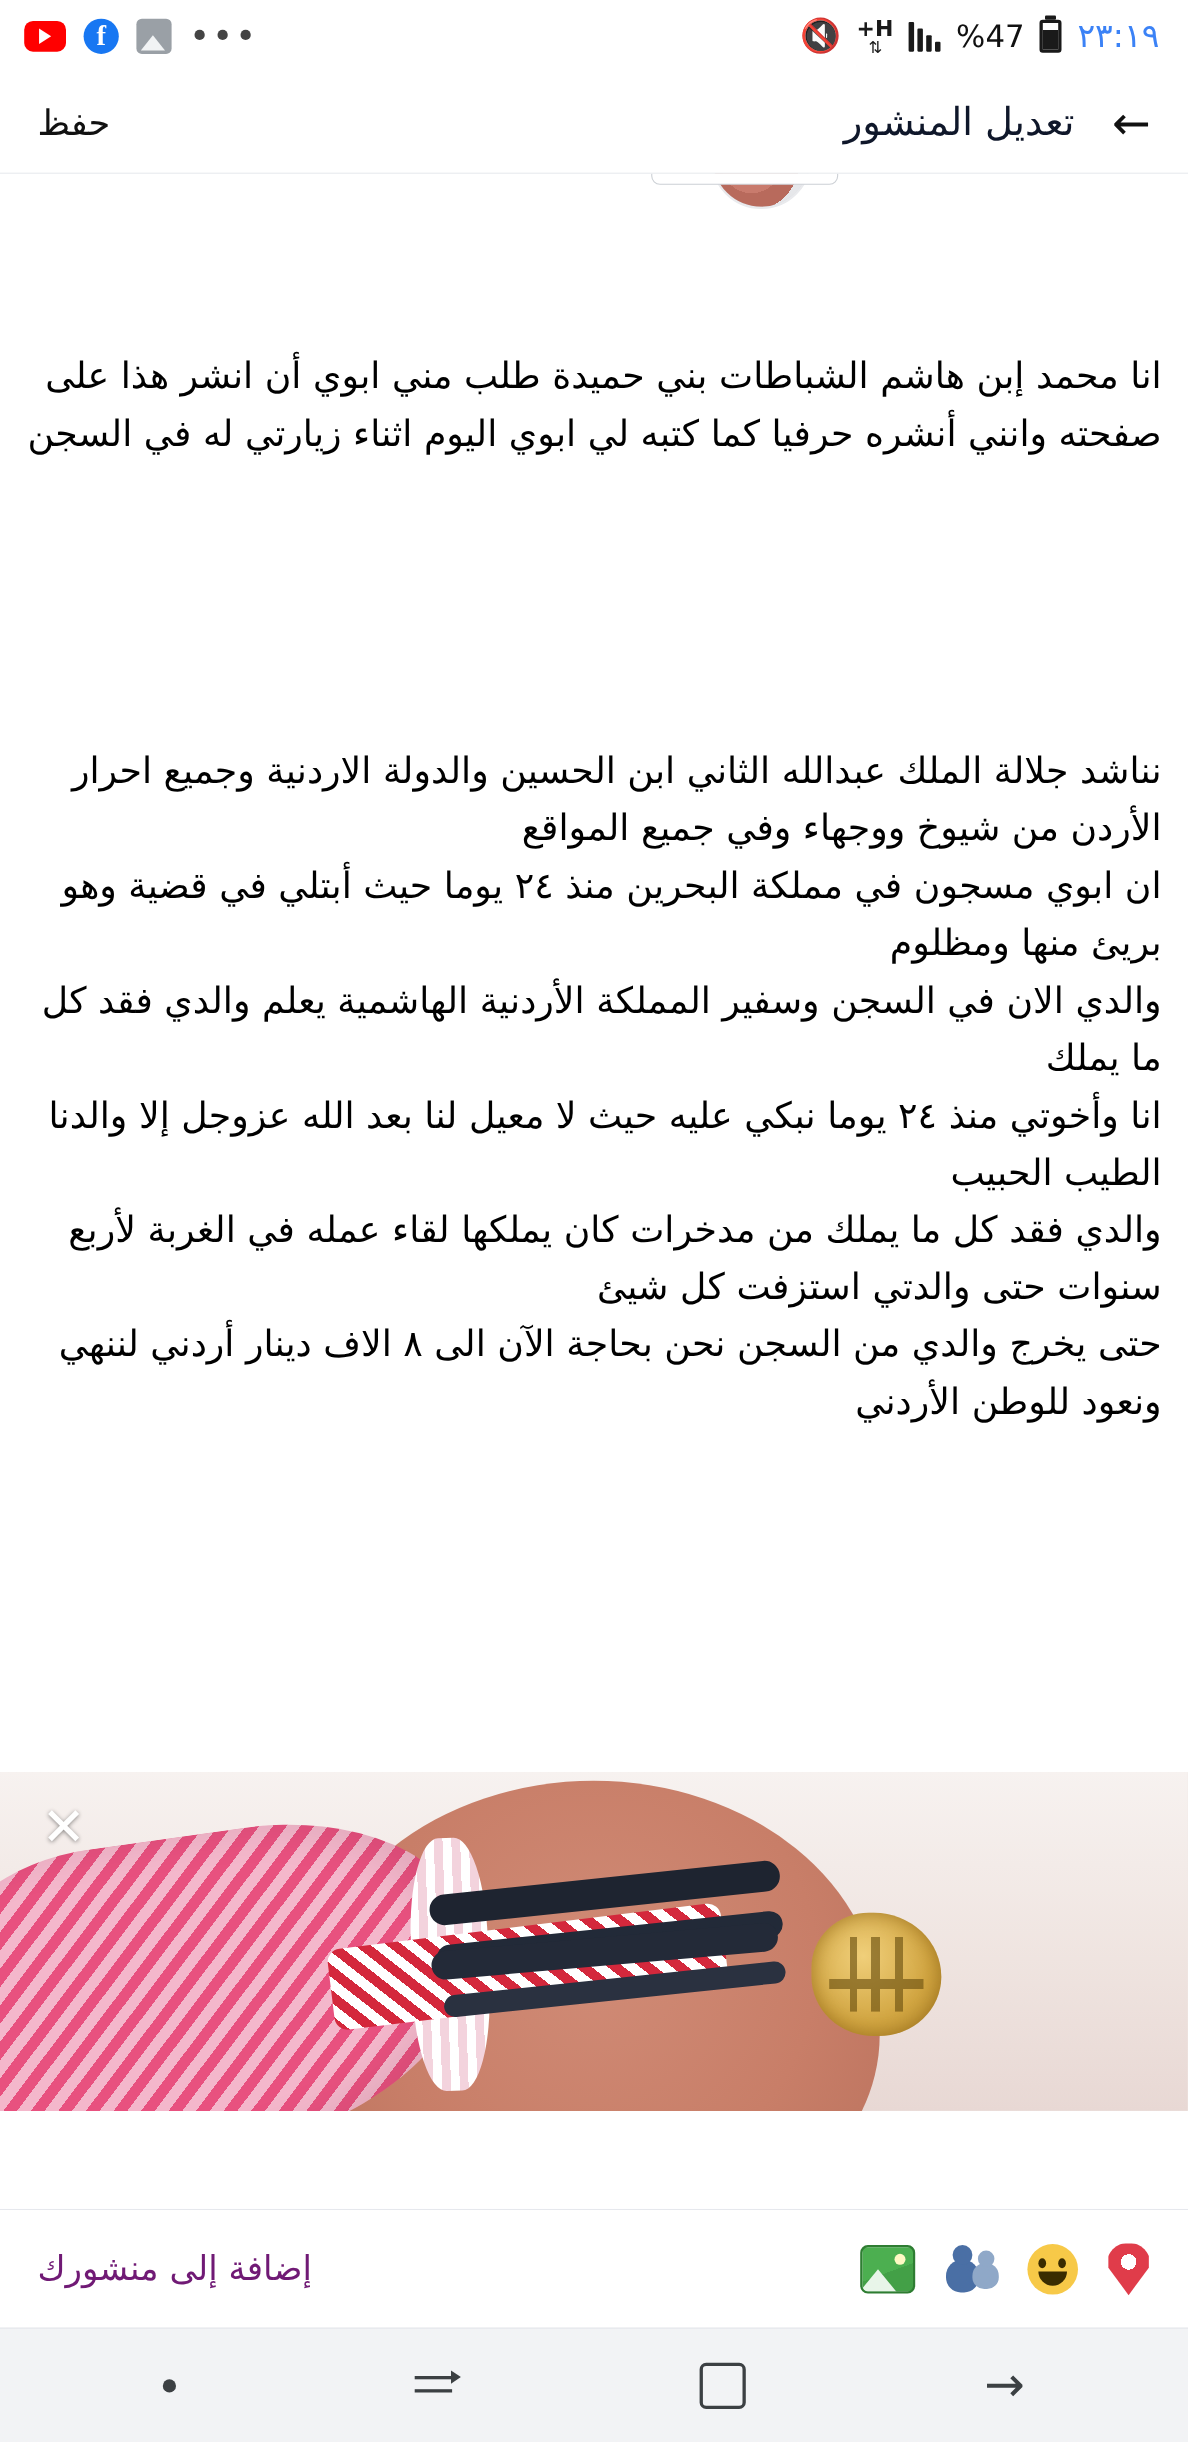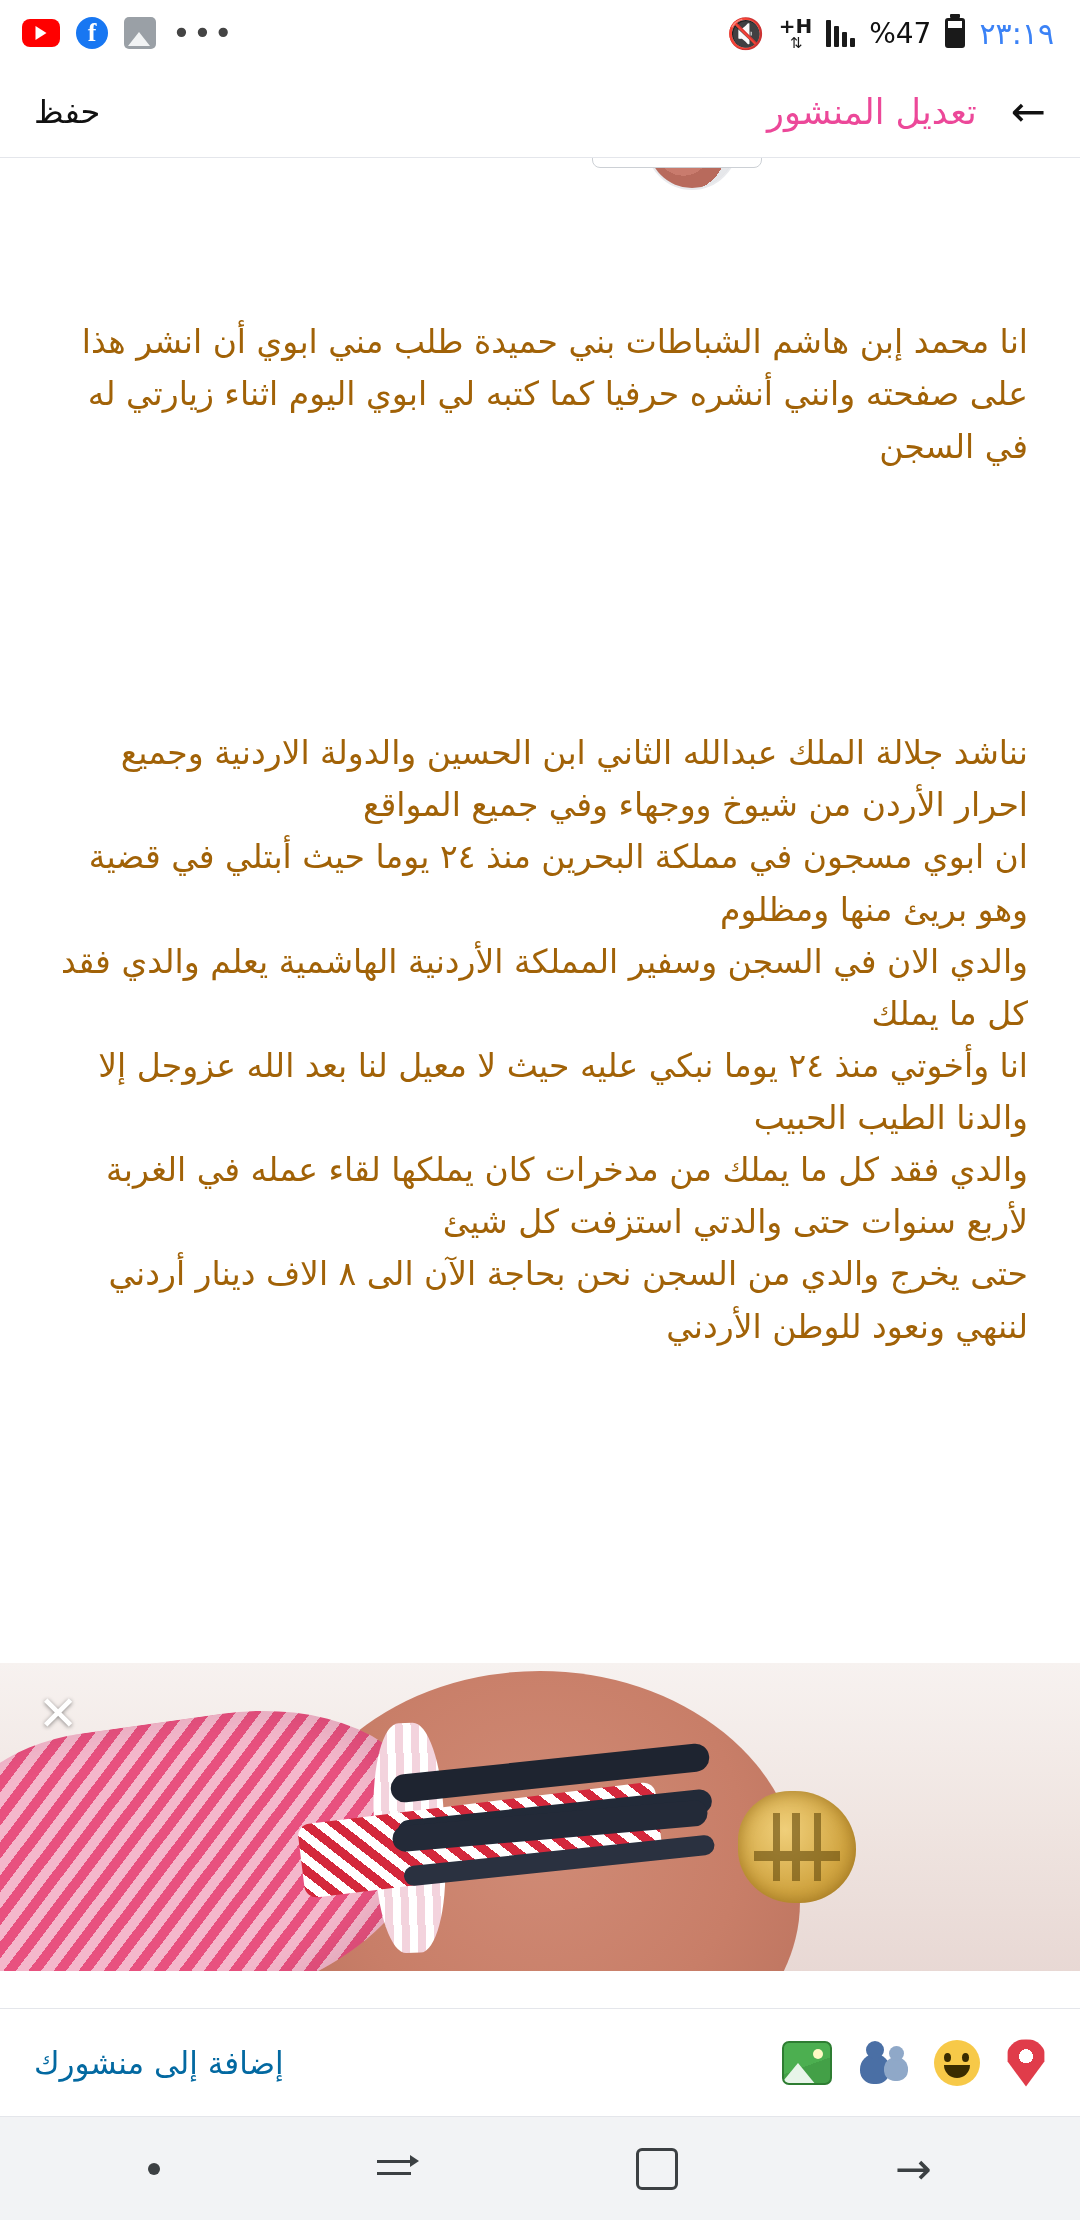--- a/index.html
+++ b/index.html
@@ -85,21 +85,21 @@
   .app-header {
     flex: 0 0 92px;
     display: flex; align-items: center;
     justify-content: space-between;
     padding: 0 34px;
     background: #ffffff;
     border-bottom: 1px solid #e4e6eb;
   }
   .header-right { display: flex; align-items: center; gap: 34px; }
   .back-arrow { font-size: 42px; color: #111; line-height: 1; }
-  .header-title { font-size: 35px; color: #ec4899; }
+  .header-title { font-size: 35px; color: #0f172a; }
   .save-btn { font-size: 32px; color: #111; }
 
   
   .content {
     flex: 1 1 auto;
     position: relative;
     overflow: hidden;
     background: #ffffff;
   }
   .tag-strip {
@@ -120,24 +120,24 @@
   .chip-top {
     position: absolute; top: -44px; right: 318px;
     width: 170px; height: 54px;
     border: 1px solid #ccd0d5; border-radius: 8px;
     background: #fff;
     display: flex; align-items: center; justify-content: center;
     color: #bcc0c4; font-size: 22px;
   }
 
   .post-text {
-    padding: 0 52px;
+    padding: 0 24px;
     font-size: 33px;
     line-height: 1.58;
-    color: #a16207;
+    color: #000000;
     text-align: right;
     direction: rtl;
     white-space: pre-wrap;
   }
   .para { margin-bottom: 0; }
   .gap-lg { height: 46px; }
   .gap-xl { height: 78px; }
 
   
   .photo-block {
@@ -215,21 +215,21 @@
 
   
   .composer-bar {
     flex: 0 0 108px;
     display: flex; align-items: center;
     justify-content: space-between;
     padding: 0 34px;
     border-top: 1px solid #e4e6eb;
     background: #ffffff;
   }
-  .composer-label { font-size: 31px; color: #0369a1; }
+  .composer-label { font-size: 31px; color: #701a75; }
   .composer-icons { display: flex; align-items: center; gap: 26px; }
   .ic { width: 48px; height: 48px; position: relative; }
   .ic-pin {
     width: 40px; height: 48px;
     background: radial-gradient(circle at 50% 36%, #ffffff 0 7px, #e03c4a 7px 100%);
     border-radius: 50% 50% 50% 50% / 42% 42% 62% 62%;
     clip-path: polygon(50% 100%, 4% 48%, 4% 20%, 24% 2%, 76% 2%, 96% 20%, 96% 48%);
   }
   .ic-emoji {
     width: 46px; height: 46px; border-radius: 50%;

